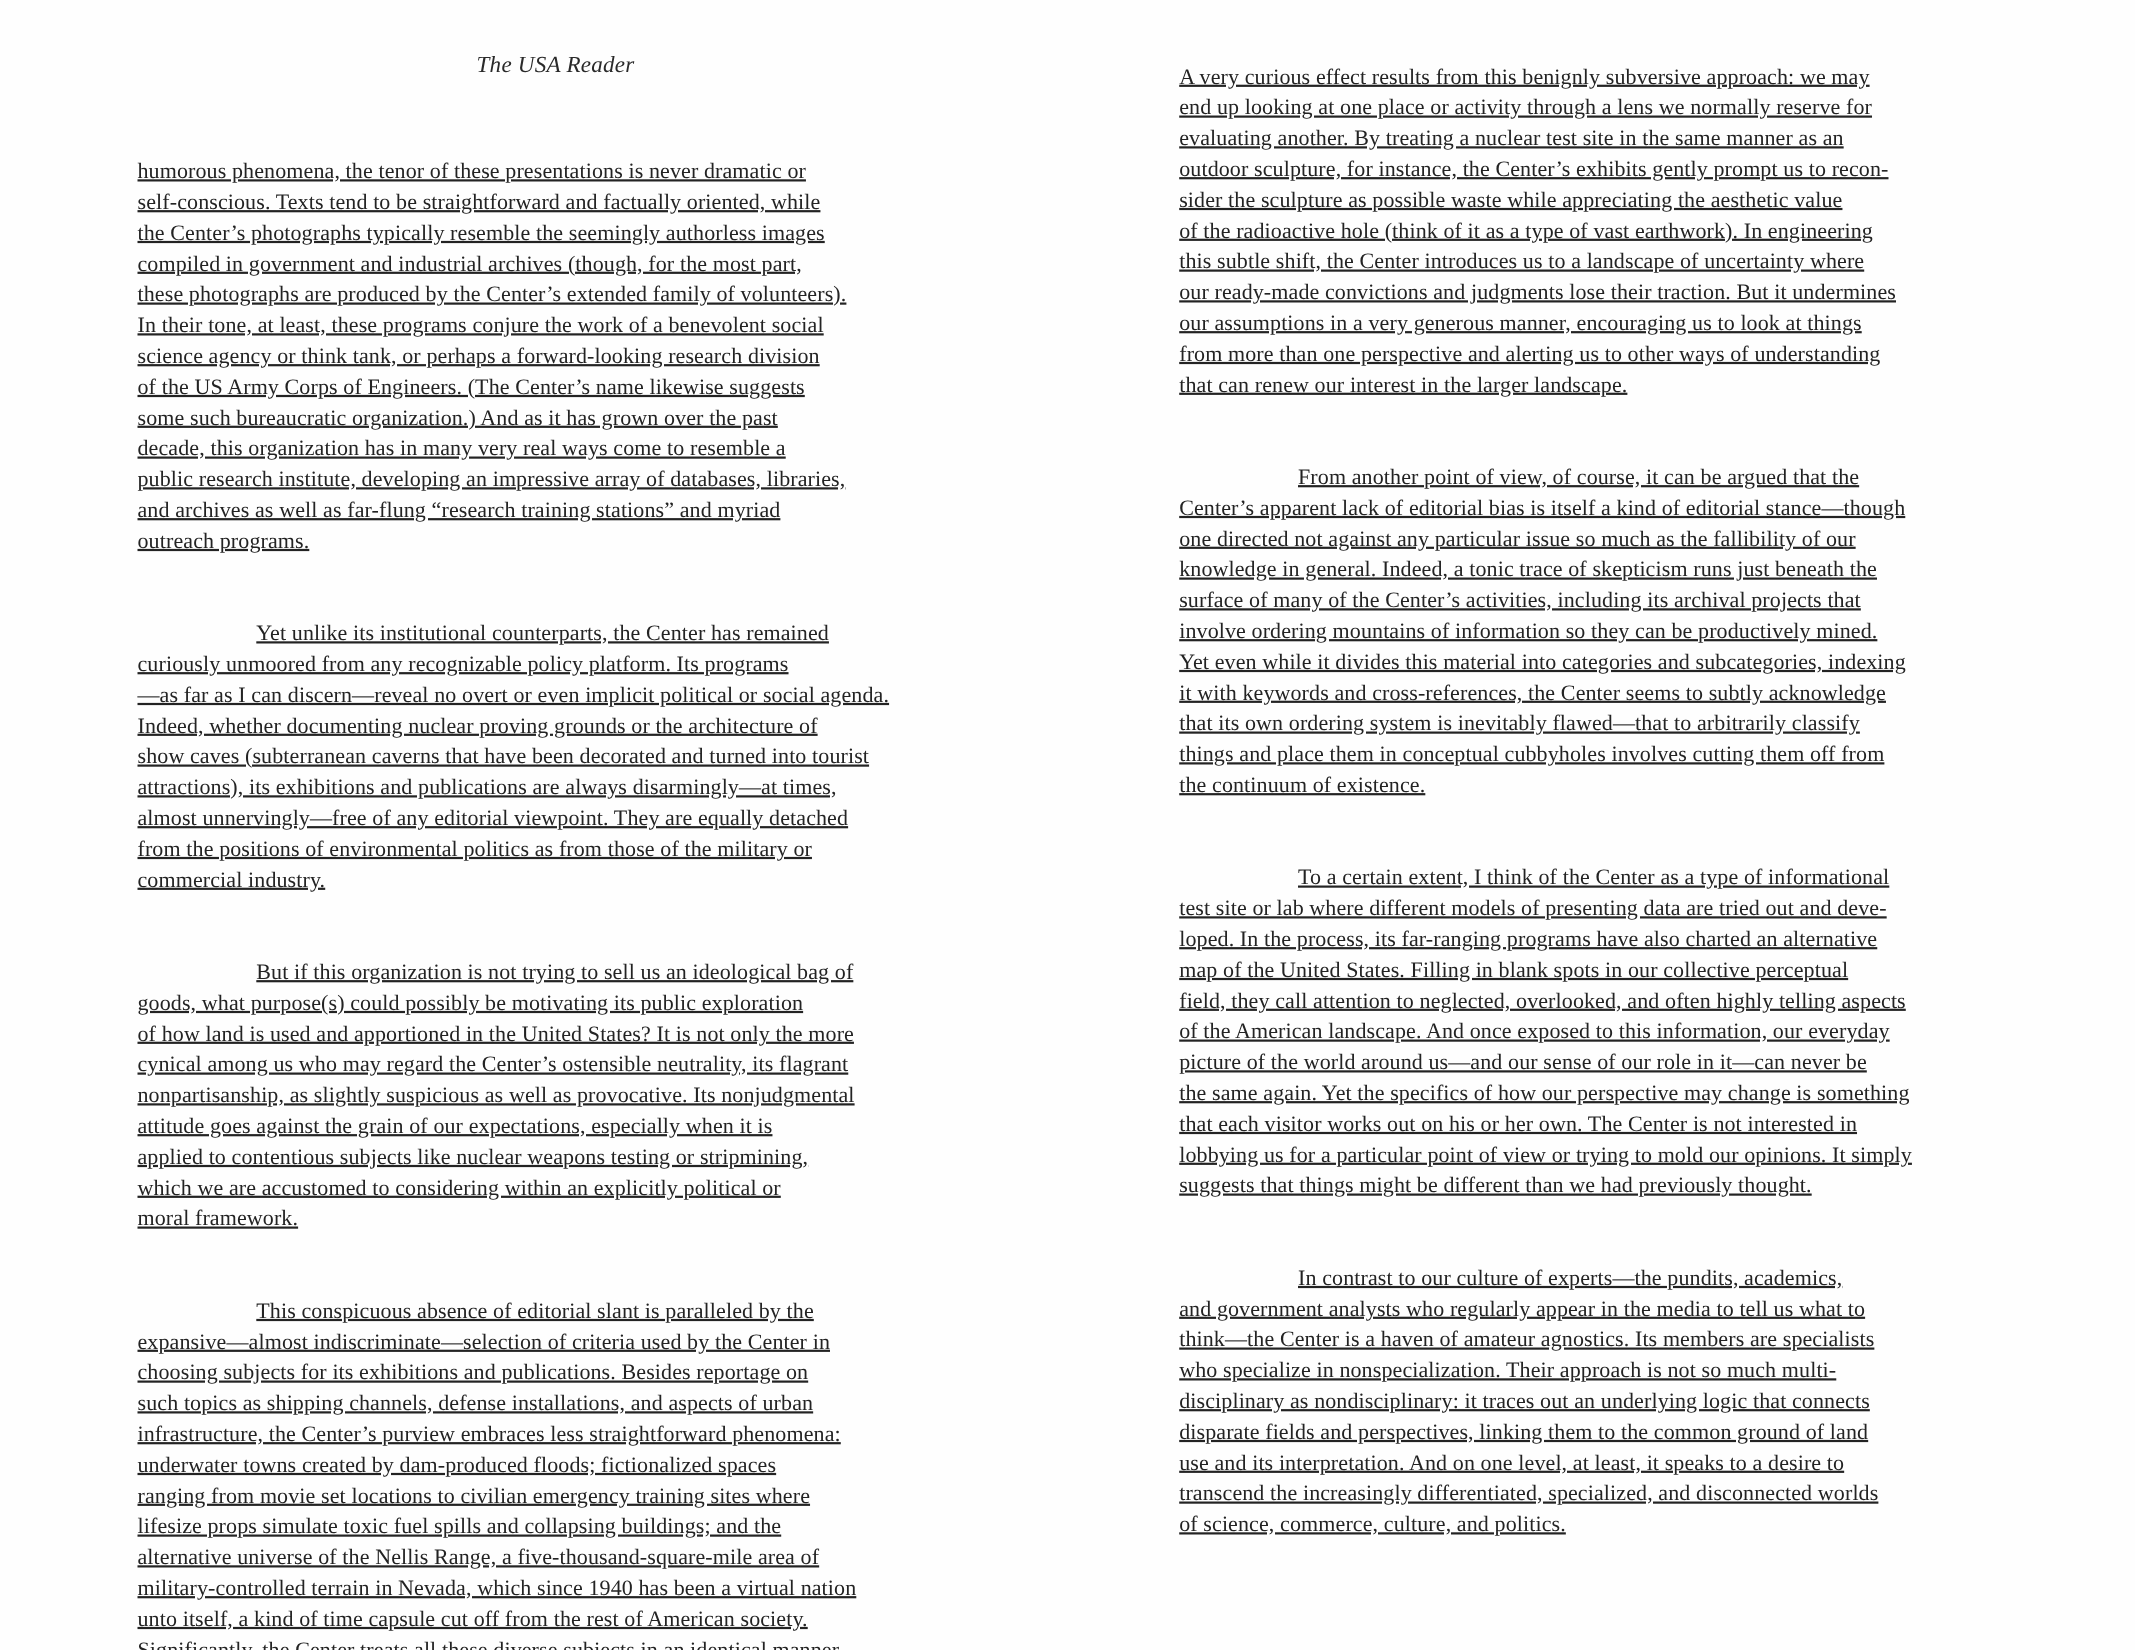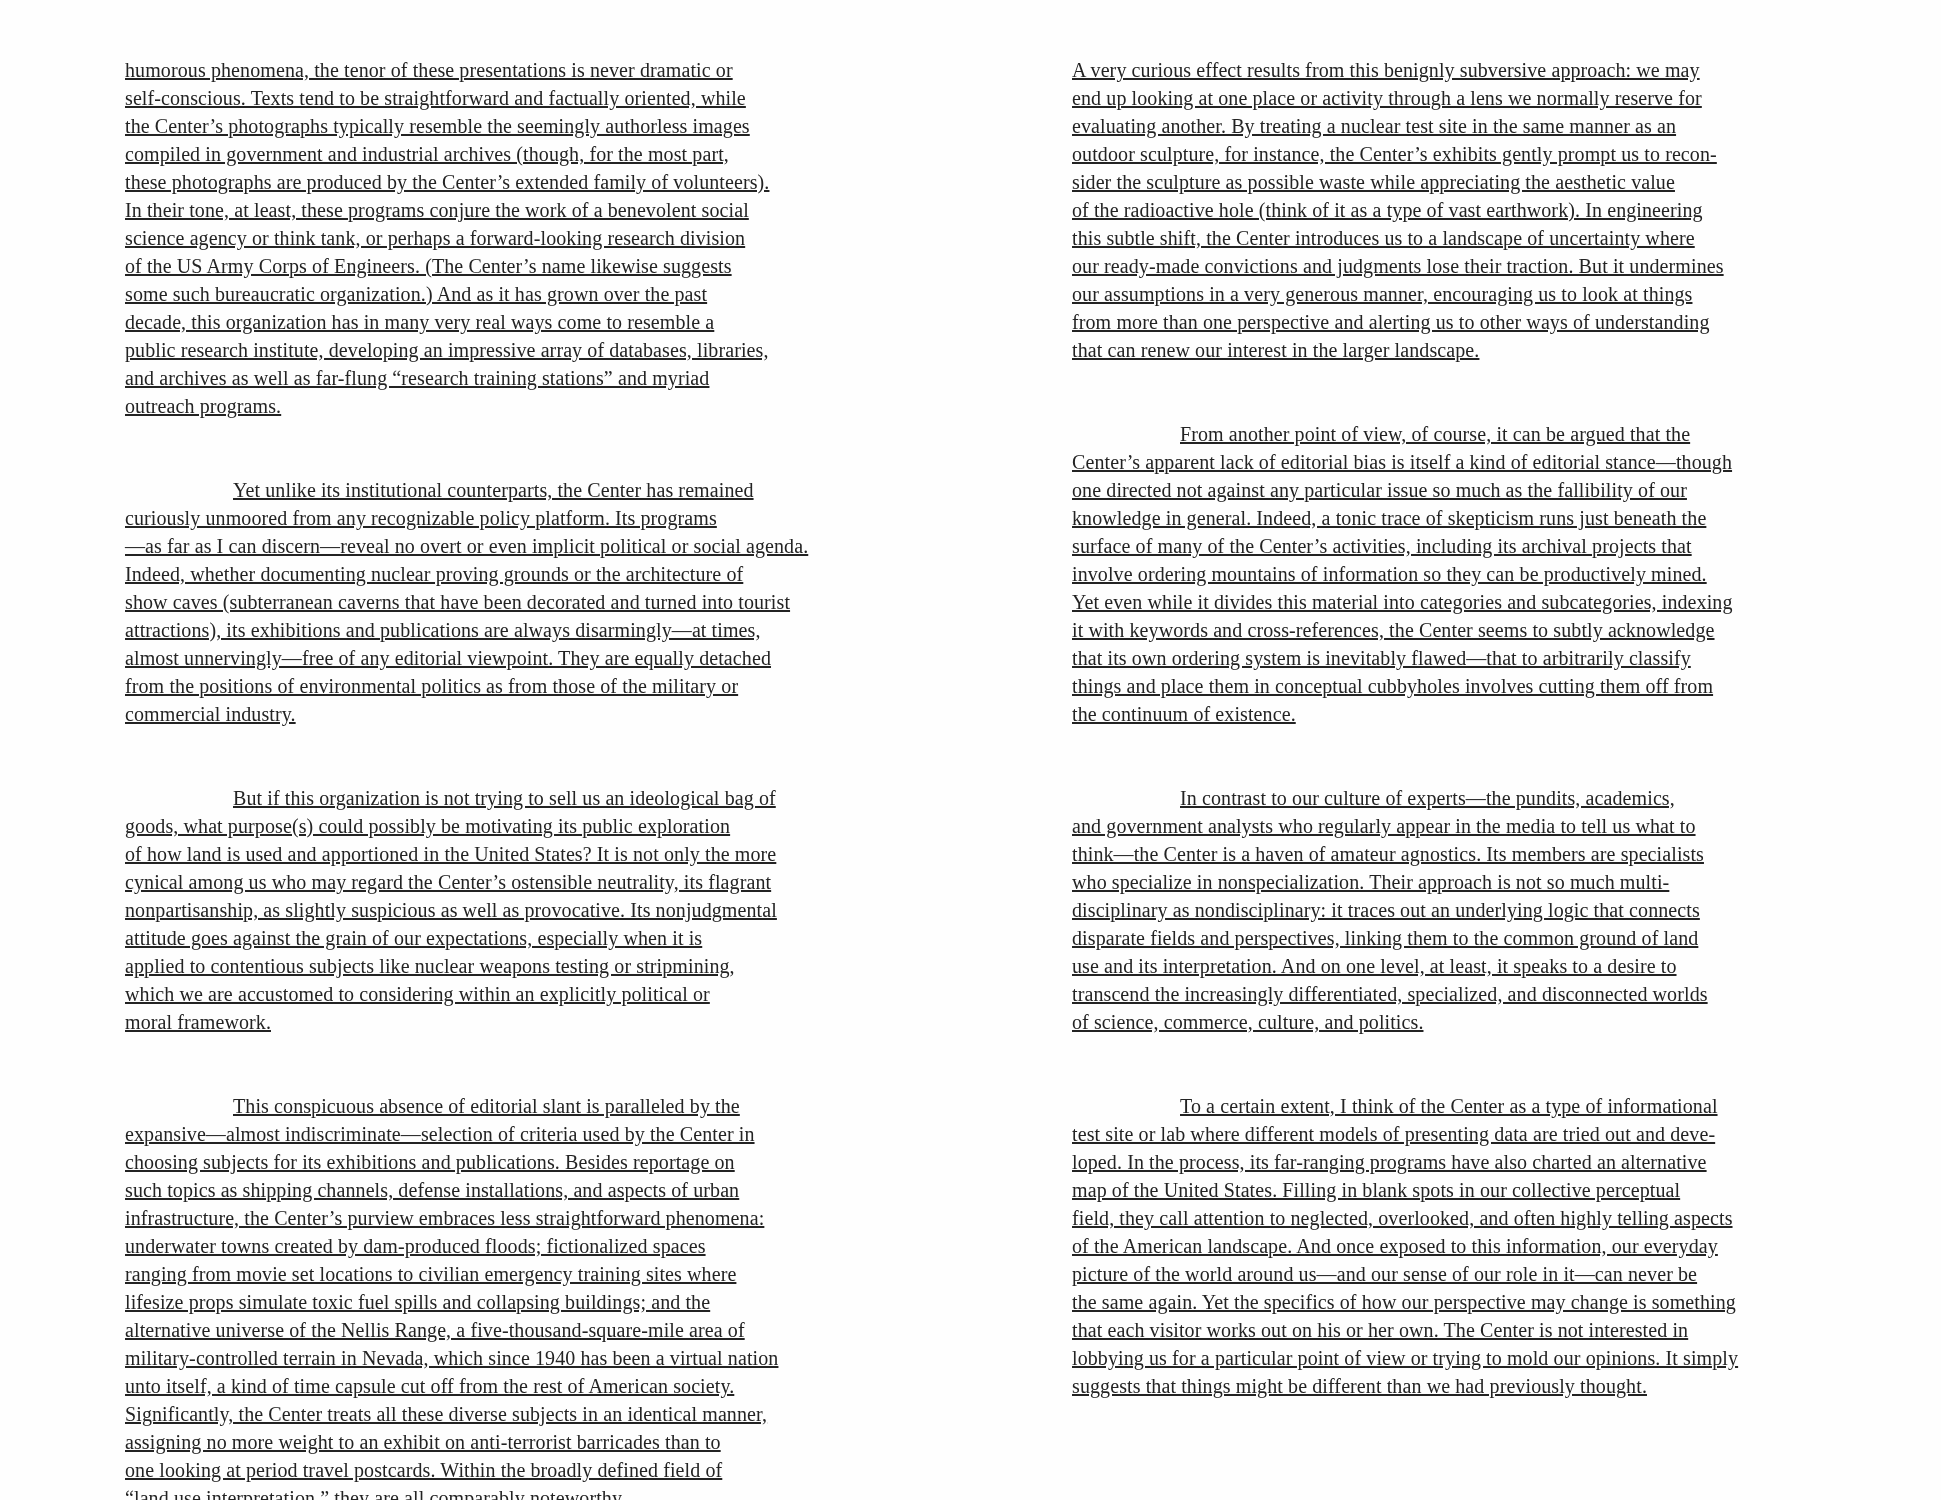--- a/index.html
+++ b/index.html
@@ -43,20 +43,21 @@
   }
   .para { margin: 0; text-decoration: underline; }
   .para.ind { text-indent: 108px; }
 </style>
 </head>
 <body>
 
 <div class="spread">
 
   <div class="page left">
+    <div class="page-header">The USA Reader</div>
     <div class="page-body">
       <p class="para">humorous phenomena, the tenor of these presentations is never dramatic or
 self-conscious. Texts tend to be straightforward and factually oriented, while
 the Center’s photographs typically resemble the seemingly authorless images
 compiled in government and industrial archives (though, for the most part,
 these photographs are produced by the Center’s extended family of volunteers).
 In their tone, at least, these programs conjure the work of a benevolent social
 science agency or think tank, or perhaps a forward-looking research division
 of the US Army Corps of Engineers. (The Center’s name likewise suggests
 some such bureaucratic organization.) And as it has grown over the past
@@ -119,38 +120,38 @@
 Center’s apparent lack of editorial bias is itself a kind of editorial stance—though
 one directed not against any particular issue so much as the fallibility of our
 knowledge in general. Indeed, a tonic trace of skepticism runs just beneath the
 surface of many of the Center’s activities, including its archival projects that
 involve ordering mountains of information so they can be productively mined.
 Yet even while it divides this material into categories and subcategories, indexing
 it with keywords and cross-references, the Center seems to subtly acknowledge
 that its own ordering system is inevitably flawed—that to arbitrarily classify
 things and place them in conceptual cubbyholes involves cutting them off from
 the continuum of existence.</p>
-      <p class="para ind">In contrast to our culture of experts—the pundits, academics,
-and government analysts who regularly appear in the media to tell us what to
-think—the Center is a haven of amateur agnostics. Its members are specialists
-who specialize in nonspecialization. Their approach is not so much multi-
-disciplinary as nondisciplinary: it traces out an underlying logic that connects
-disparate fields and perspectives, linking them to the common ground of land
-use and its interpretation. And on one level, at least, it speaks to a desire to
-transcend the increasingly differentiated, specialized, and disconnected worlds
-of science, commerce, culture, and politics.</p>
       <p class="para ind">To a certain extent, I think of the Center as a type of informational
 test site or lab where different models of presenting data are tried out and deve-
 loped. In the process, its far-ranging programs have also charted an alternative
 map of the United States. Filling in blank spots in our collective perceptual
 field, they call attention to neglected, overlooked, and often highly telling aspects
 of the American landscape. And once exposed to this information, our everyday
 picture of the world around us—and our sense of our role in it—can never be
 the same again. Yet the specifics of how our perspective may change is something
 that each visitor works out on his or her own. The Center is not interested in
 lobbying us for a particular point of view or trying to mold our opinions. It simply
 suggests that things might be different than we had previously thought.</p>
+      <p class="para ind">In contrast to our culture of experts—the pundits, academics,
+and government analysts who regularly appear in the media to tell us what to
+think—the Center is a haven of amateur agnostics. Its members are specialists
+who specialize in nonspecialization. Their approach is not so much multi-
+disciplinary as nondisciplinary: it traces out an underlying logic that connects
+disparate fields and perspectives, linking them to the common ground of land
+use and its interpretation. And on one level, at least, it speaks to a desire to
+transcend the increasingly differentiated, specialized, and disconnected worlds
+of science, commerce, culture, and politics.</p>
       
     </div>
 
   </div>
 
 </div>
 
 </body></html>

